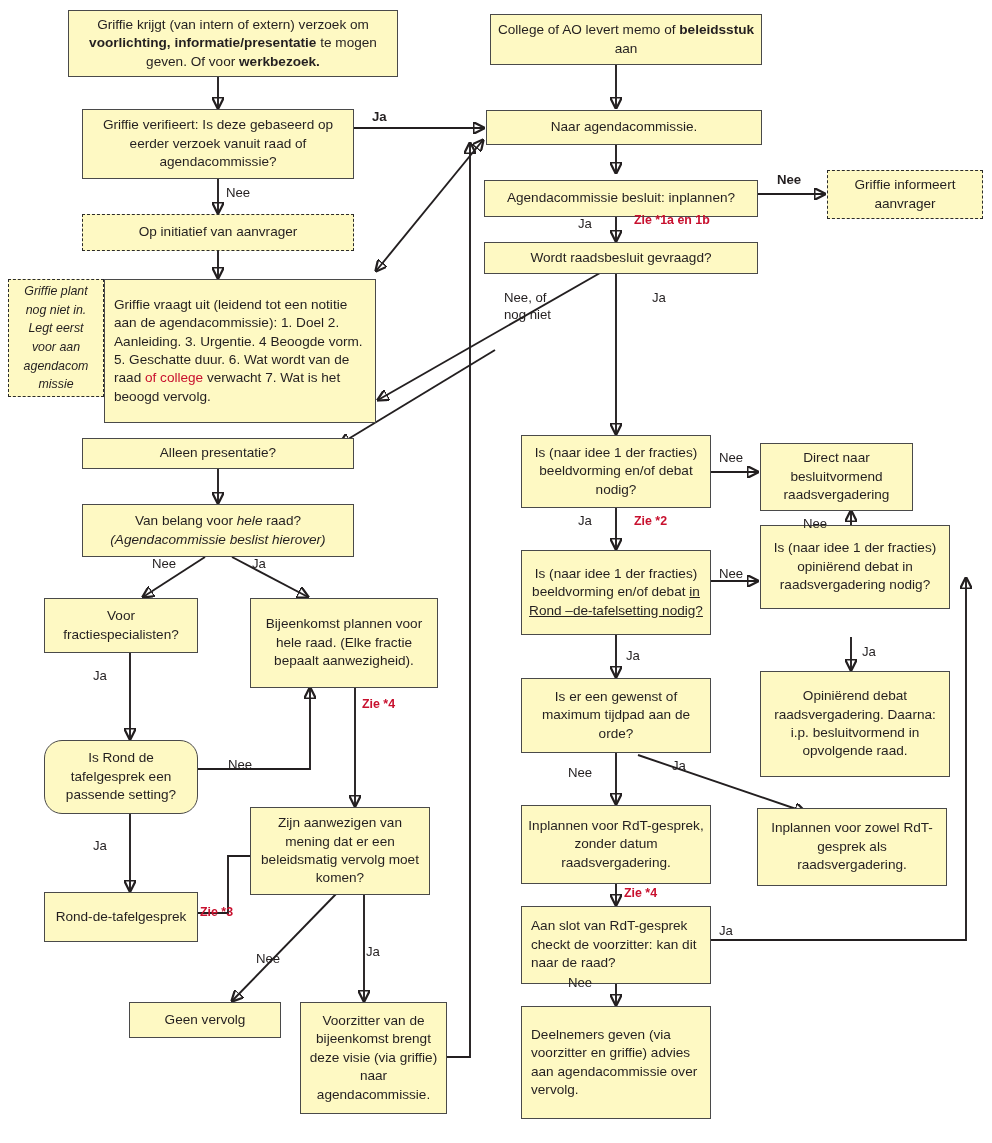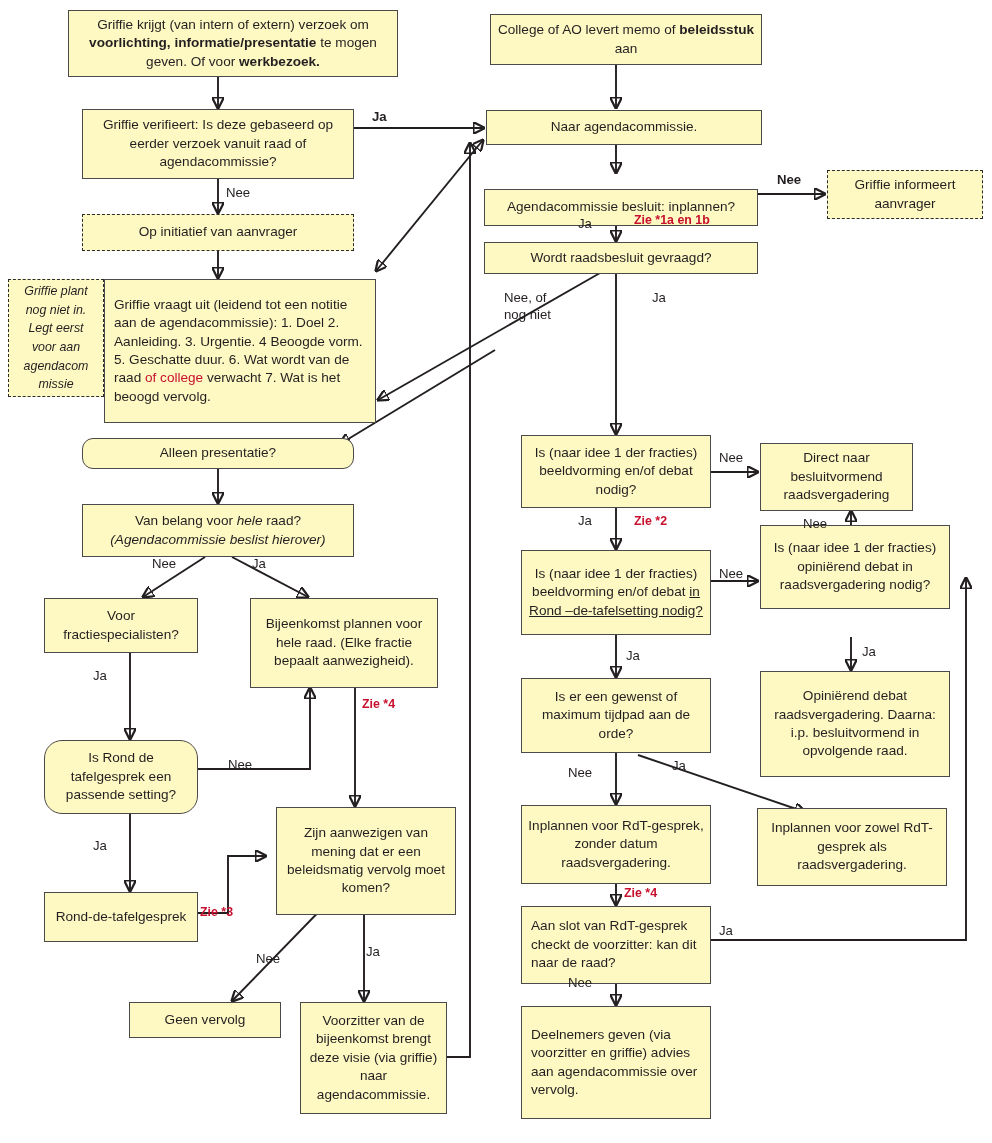--- a/index.html
+++ b/index.html
@@ -133,21 +133,21 @@
   </div>
 
   <div class="node dashed note" style="left:8px;top:279px;width:96px;height:118px;">
     <span>Griffie plant nog niet in. Legt eerst voor aan agendacom missie</span>
   </div>
 
   <div class="node leftalign" style="left:104px;top:279px;width:272px;height:144px;">
     <span>Griffie vraagt uit (leidend tot een notitie aan de agendacommissie): 1. Doel 2. Aanleiding. 3. Urgentie. 4 Beoogde vorm. 5. Geschatte duur. 6. Wat wordt van de raad <span class="red">of college</span> verwacht 7. Wat is het beoogd vervolg.</span>
   </div>
 
-  <div class="node" style="left:82px;top:438px;width:272px;height:31px;border-radius:11px;">
+  <div class="node" style="left:82px;top:438px;width:272px;height:31px;">
     <span>Alleen presentatie?</span>
   </div>
 
   <div class="node" style="left:82px;top:504px;width:272px;height:53px;">
     <span>Van belang voor <i>hele</i> raad?<br><i>(Agendacommissie beslist hierover)</i></span>
   </div>
 
   <div class="node" style="left:44px;top:598px;width:154px;height:55px;">
     <span>Voor fractiespecialisten?</span>
   </div>
@@ -157,41 +157,41 @@
   </div>
 
   <div class="node" style="left:44px;top:740px;width:154px;height:74px;border-radius:18px;">
     <span>Is Rond de tafelgesprek een passende setting?</span>
   </div>
 
   <div class="node" style="left:44px;top:892px;width:154px;height:50px;">
     <span>Rond-de-tafelgesprek</span>
   </div>
 
-  <div class="node" style="left:276px;top:807px;width:180px;height:108px;">
+  <div class="node" style="left:250px;top:807px;width:180px;height:88px;">
     <span>Zijn aanwezigen van mening dat er een beleidsmatig vervolg moet komen?</span>
   </div>
 
   <div class="node" style="left:129px;top:1002px;width:152px;height:36px;">
     <span>Geen vervolg</span>
   </div>
 
   <div class="node" style="left:300px;top:1002px;width:147px;height:112px;">
     <span>Voorzitter van de bijeenkomst brengt deze visie (via griffie) naar agendacommissie.</span>
   </div>
 
   <div class="node" style="left:490px;top:14px;width:272px;height:51px;">
     <span>College of AO levert memo of <b>beleidsstuk</b> aan</span>
   </div>
 
   <div class="node" style="left:486px;top:110px;width:276px;height:35px;">
     <span>Naar agendacommissie.</span>
   </div>
 
-  <div class="node" style="left:484px;top:189px;width:274px;height:37px;">
+  <div class="node" style="left:484px;top:180px;width:274px;height:37px;">
     <span>Agendacommissie besluit: inplannen?</span>
   </div>
 
   <div class="node dashed" style="left:827px;top:170px;width:156px;height:49px;">
     <span>Griffie informeert aanvrager</span>
   </div>
 
   <div class="node" style="left:484px;top:242px;width:274px;height:32px;">
     <span>Wordt raadsbesluit gevraagd?</span>
   </div>

